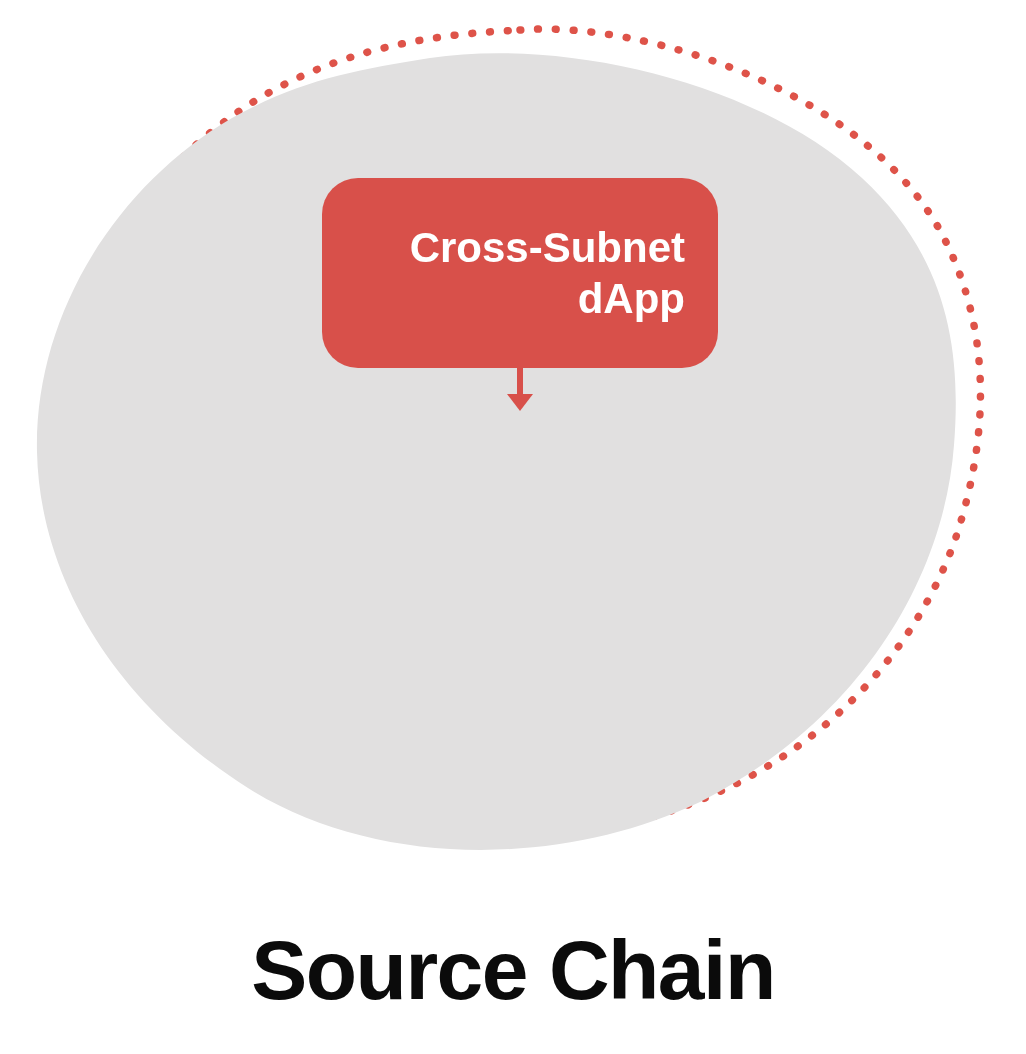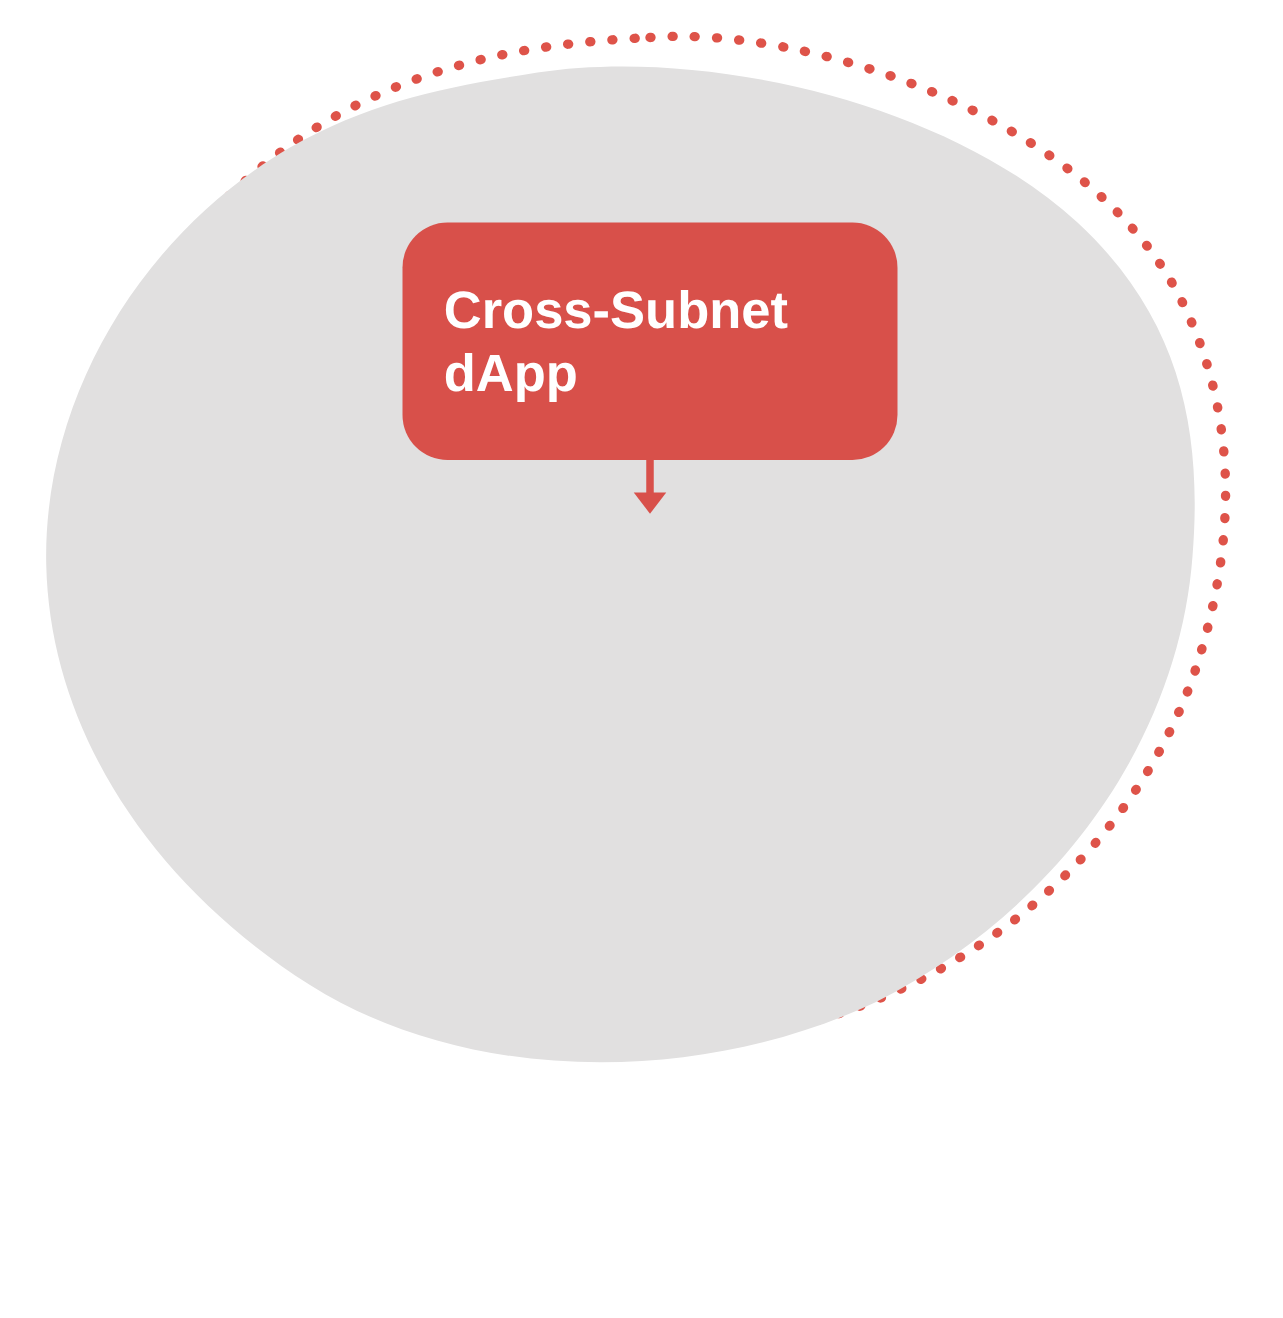--- a/index.html
+++ b/index.html
@@ -43,21 +43,21 @@
   .arrow-head{
     fill:var(--box-red);
   }
   .node-box{
     position:absolute;
     background:var(--box-red);
     color:var(--box-text);
     display:flex;
     align-items:center;
     justify-content:center;
-    text-align:left;
+    text-align:right;
     font-weight:bold;
     font-size:42px;
     line-height:1.22;
   }
   .node-box .label{
     display:block;
     max-width:330px;
   }
   .box-dapp{
     left:322px;top:178px;
@@ -109,14 +109,15 @@
       <line class="arrow-line" x1="520" y1="366" x2="520" y2="396"></line>
       <polygon class="arrow-head" points="507,394 533,394 520,411"></polygon>
     </g>
   </svg>
 
   <div class="node-box box-dapp">
     <span class="label">Cross-Subnet dApp</span>
   </div>
 
 
+  <div class="diagram-title">Source Chain</div>
 
 </div>
 
 </body></html>

